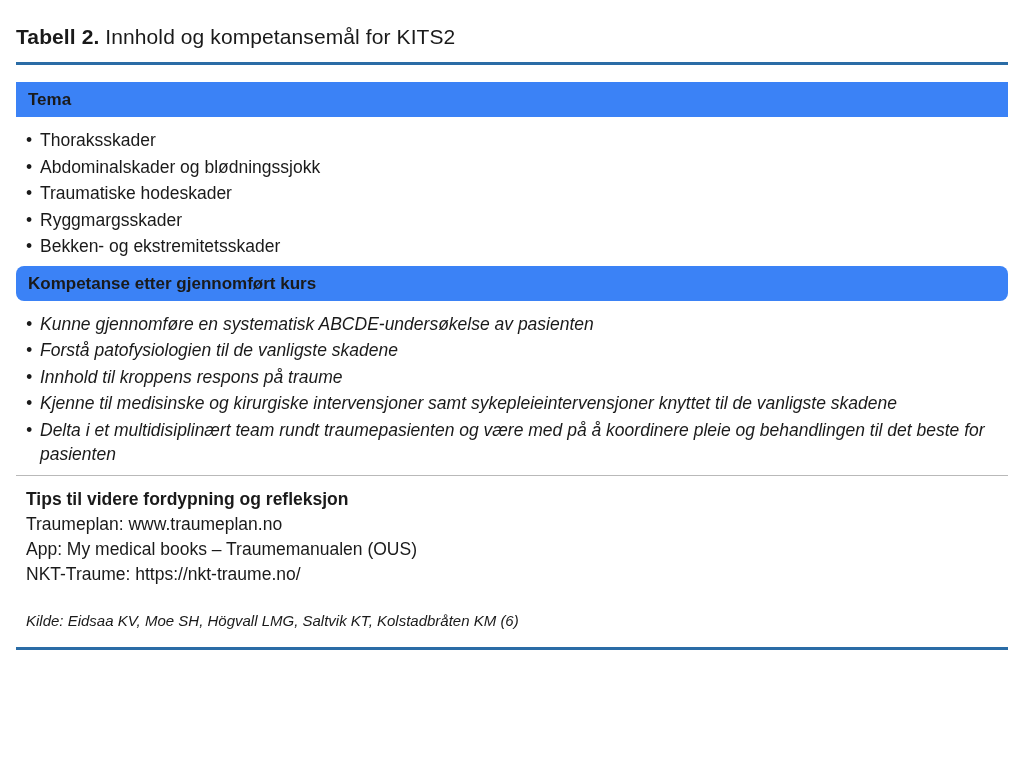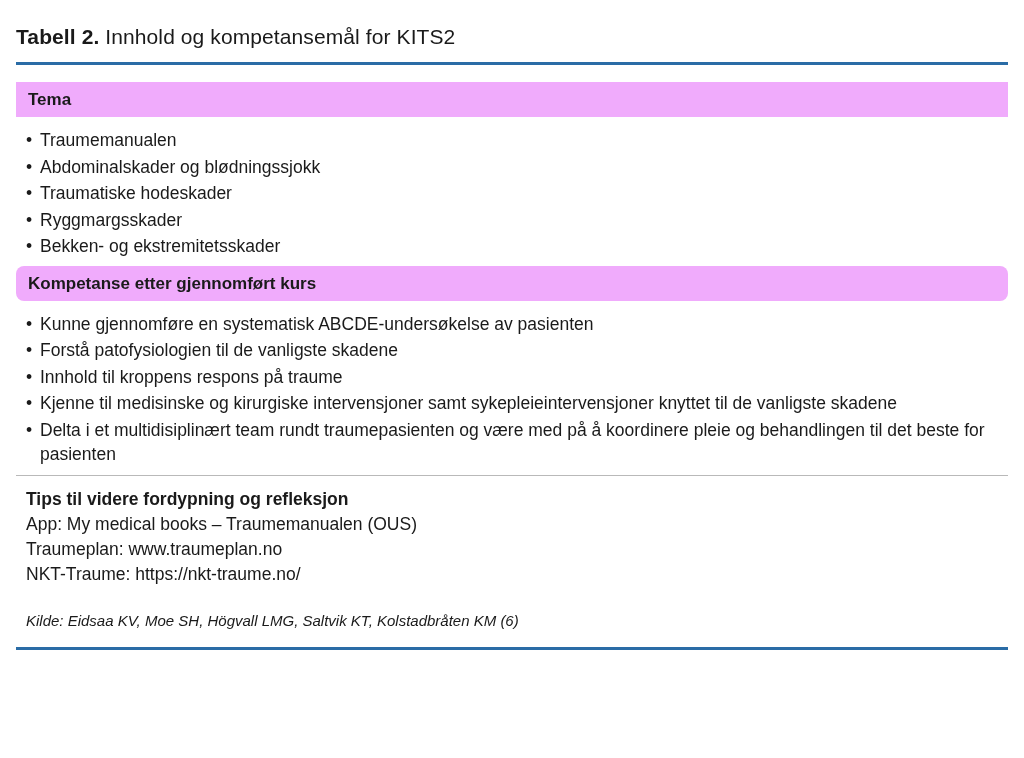--- a/index.html
+++ b/index.html
@@ -52,21 +52,21 @@
   }
   .rule-thin {
     height: 1px;
     background: #b9b9b9;
     margin-top: 8px;
     margin-bottom: 11px;
   }
 
   
   .band {
-    background: #f0abfc;
+    background: #3b82f6;
     font-weight: bold;
     font-size: 17px;
     line-height: 21px;
     padding: 7px 0 7px 12px;
     box-sizing: border-box;
   }
   .band-second {
     margin-top: 7px;
     border-radius: 8px;
   }
@@ -90,20 +90,21 @@
     left: 10px;
     top: 2px;
     font-size: 17.5px;
     line-height: 24.5px;
   }
   .list-tema {
     padding-top: 9px;
   }
   .list-kompetanse {
     padding-top: 9px;
+    font-style: italic;
   }
 
   
   .tips-title {
     font-weight: bold;
     font-size: 17.5px;
     line-height: 25px;
     padding-left: 10px;
   }
   .tips-line {
@@ -126,40 +127,40 @@
 <div class="table-wrap">
 
   <div class="caption">
     <span class="caption-label">Tabell 2.</span><span class="caption-text"> Innhold og kompetansemål for KITS2</span>
   </div>
 
   <div class="rule-top"></div>
 
   <div class="band">Tema</div>
   <ul class="bullets list-tema">
-    <li>Traumemanualen</li>
+    <li>Thoraksskader</li>
     <li>Abdominalskader og blødningssjokk</li>
     <li>Traumatiske hodeskader</li>
     <li>Ryggmargsskader</li>
     <li>Bekken- og ekstremitetsskader</li>
   </ul>
 
   <div class="band band-second">Kompetanse etter gjennomført kurs</div>
   <ul class="bullets list-kompetanse">
     <li>Kunne gjennomføre en systematisk ABCDE-undersøkelse av pasienten</li>
     <li>Forstå patofysiologien til de vanligste skadene</li>
     <li>Innhold til kroppens respons på traume</li>
     <li>Kjenne til medisinske og kirurgiske intervensjoner samt sykepleieintervensjoner knyttet til de vanligste skadene</li>
     <li>Delta i et multidisiplinært team rundt traumepasienten og være med på å koordinere pleie og behandlingen til det beste for pasienten</li>
   </ul>
 
   <div class="rule-thin"></div>
 
   <div class="tips-title">Tips til videre fordypning og refleksjon</div>
+  <div class="tips-line">Traumeplan: www.traumeplan.no</div>
   <div class="tips-line">App: My medical books – Traumemanualen (OUS)</div>
-  <div class="tips-line">Traumeplan: www.traumeplan.no</div>
   <div class="tips-line">NKT-Traume: https://nkt-traume.no/</div>
 
   <div class="source">Kilde: Eidsaa KV, Moe SH, Högvall LMG, Saltvik KT, Kolstadbråten KM (6)</div>
 
   <div class="rule-bottom"></div>
 
 </div>
 
 </body></html>

